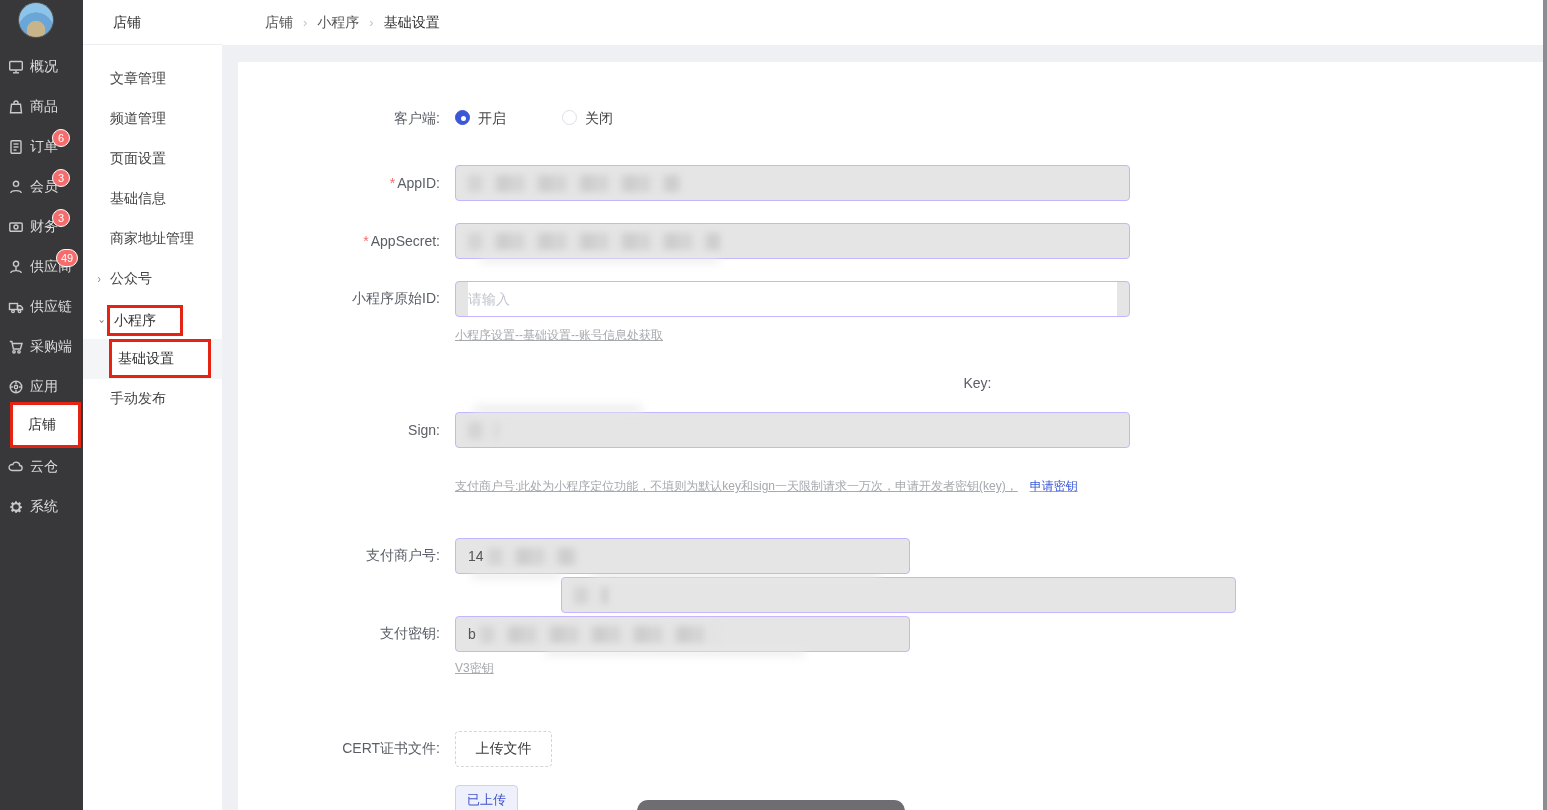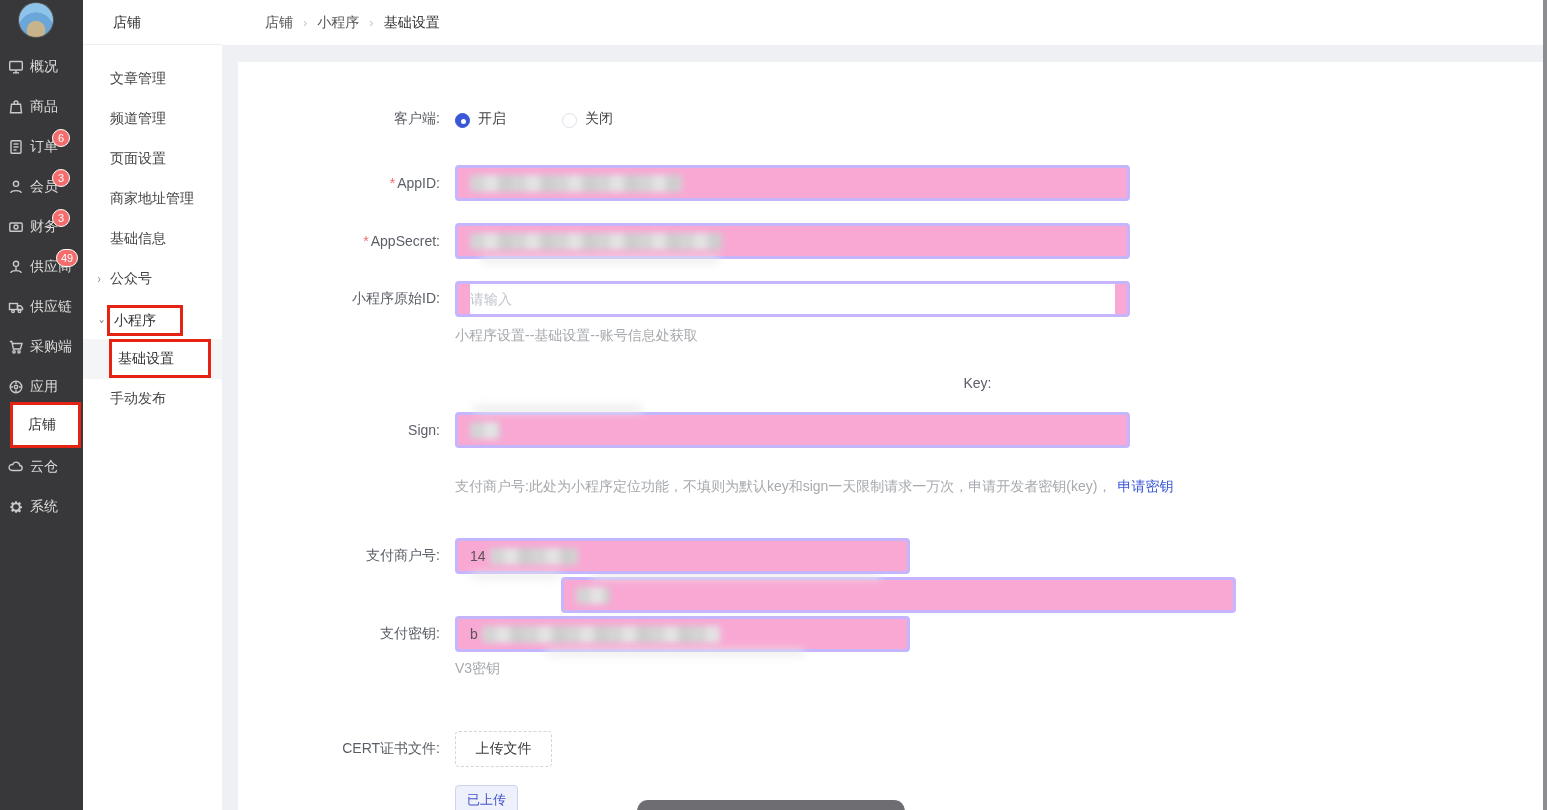--- a/index.html
+++ b/index.html
@@ -32,32 +32,32 @@
   .crumb { color:#555; cursor:pointer; }
   .crumb.last { color:#333; cursor:default; }
   .crumb-sep { color:#c0c4cc; margin:0 10px; font-size:13px; }
 
   
   .panel { position:absolute; left:238px; top:62px; right:4px; bottom:0; background:#fff; z-index:1; overflow:hidden; }
   .row { position:absolute; left:0; right:0; display:flex; align-items:center; }
   .flabel { width:202px; text-align:right; color:#5a5e66; flex:0 0 202px; }
   .req { color:#f56c6c; margin-right:2px; }
   .ctrl { margin-left:15px; position:relative; }
-  .tinput { height:36px; border:3px solid #c4b5fd; border-radius:4px; background:#f9a8d4; display:flex; align-items:center; padding:0 12px; position:relative; }
+  .tinput { height:36px; border:1px solid #c4b5fd; border-radius:4px; background:#e5e5e5; display:flex; align-items:center; padding:0 12px; position:relative; }
   .w-long { width:675px; } .w-short { width:455px; }
   .blur-block { height:17px; border-radius:2px; background:repeating-linear-gradient(90deg,#d4d4d4 0 14px,#e3e3e3 14px 28px,#cecece 28px 42px); filter:blur(3px); }
   .smear { position:absolute; background:#e9e9e9; filter:blur(4px); border-radius:8px; opacity:.8; }
   .prefix { color:#555; margin-right:4px; }
-  .help { position:absolute; left:217px; color:#a6a9ad; font-size:14px; white-space:nowrap; }
-  .link { color:#3a57d8; cursor:pointer; margin-left:6px; }
+  .help { position:absolute; left:217px; color:#a6a9ad; font-size:12px; white-space:nowrap;text-decoration:underline; }
+  .link { color:#3a57d8; cursor:pointer; margin-left:12px; }
   input.ph { border:none; outline:none; width:100%; height:100%; font-size:14px; font-family:inherit; color:#333; }
   input.ph::placeholder { color:#c0c4cc; }
 
   
-  .radio-group { display:flex; align-items:flex-end; margin-left:15px; }
+  .radio-group { display:flex; align-items:flex-start; margin-left:15px; }
   .radio { width:15px; height:15px; border-radius:50%; border:1px solid #dcdfe6; background:#fff; position:relative; flex:0 0 15px; cursor:pointer; }
   .radio.sel { background:#3a57d8; border-color:#3a57d8; }
   .radio.sel::after { content:""; position:absolute; left:5px; top:5px; width:5px; height:5px; border-radius:50%; background:#fff; }
   .radio-lbl { margin:0 0 0 8px; color:#454545; cursor:pointer; }
   .radio-gap { width:56px; }
 
   
   .upload-btn { width:97px; height:36px; border:1px dashed #d5d5d5; border-radius:4px; background:#fff; color:#3c3c3c;
                 display:flex; align-items:center; justify-content:center; cursor:pointer; font-size:14px; }
   .tag-uploaded { position:absolute; left:217px; padding:5px 11px 6px; background:#eef0fb; border:1px solid #ccd3f1;
@@ -225,24 +225,24 @@
     <div class="sub-item">
         <span>文章管理</span>
       </div>
     <div class="sub-item">
         <span>频道管理</span>
       </div>
     <div class="sub-item">
         <span>页面设置</span>
       </div>
     <div class="sub-item">
+        <span>基础信息</span>
+      </div>
+    <div class="sub-item">
         <span>商家地址管理</span>
-      </div>
-    <div class="sub-item">
-        <span>基础信息</span>
       </div>
     <div class="sub-item">
       <span class="chev">›</span>
       <span>公众号</span>
     </div>
     <div class="sub-item">
       <span class="chev">⌄</span>
       <span>小程序</span>
     </div>
     <div class="sub-item indent active-bg">

